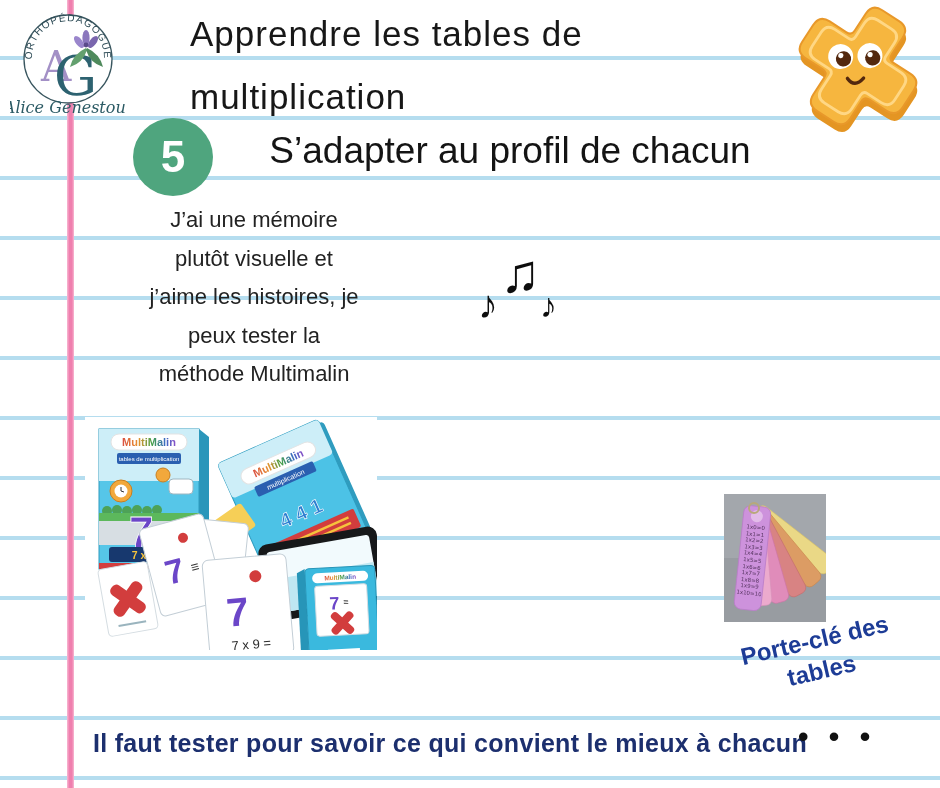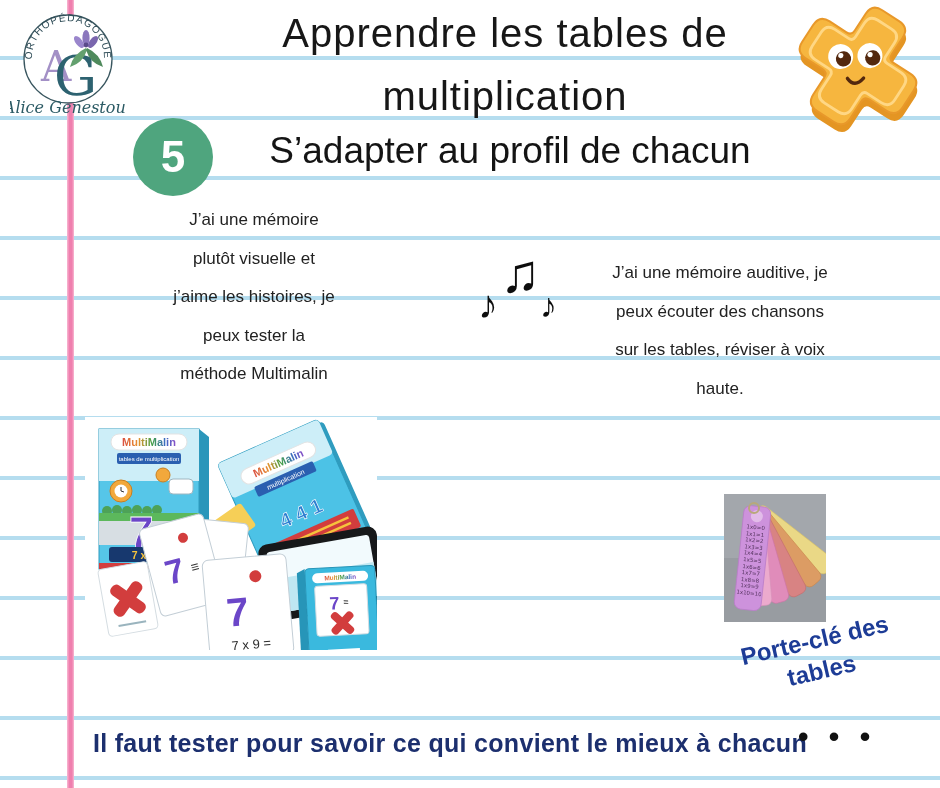--- a/index.html
+++ b/index.html
@@ -12,35 +12,35 @@
     font-family:"Liberation Sans", sans-serif;
     color:#1c1c1c;
   }
   .margin-line{
     position:absolute;left:67px;top:0;width:7px;height:788px;
     background:linear-gradient(90deg,#f8b8d2 0%,#ef7fae 35%,#ef7fae 70%,#f8b8d2 100%);
   }
   .abs{position:absolute;}
 
   .title{
-    left:190px;top:2px;width:630px;text-align:center;
-    font-size:40px;line-height:63px;color:#171717;letter-spacing:1px;
+    left:190px;top:2px;width:630px;
+    font-size:35px;line-height:63px;color:#171717;letter-spacing:1px;
   }
   .step-circle{
     left:133px;top:118px;width:80px;height:78px;border-radius:50%;
     background:#4fa57e;display:flex;align-items:center;justify-content:center;
     color:#ffffff;font-size:44px;font-weight:bold;
   }
   .heading{
     left:230px;top:130px;width:560px;text-align:center;
     font-size:37px;color:#141414;
     text-decoration-thickness:3px;text-underline-offset:7px;
   }
   .para{
-    font-size:17px;line-height:38.5px;text-align:center;white-space:pre-line;color:#222222;
+    font-size:22px;line-height:38.5px;text-align:center;white-space:pre-line;color:#222222;
   }
   .para-visual{left:95px;top:201px;width:318px;}
   .para-auditory{left:535px;top:254px;width:370px;}
   .para-dyscalculia{left:368px;top:449px;width:380px;}
 
   .music{left:478px;top:254px;width:96px;height:86px;color:#0d0d0d;}
   .music span{position:absolute;line-height:1;}
   .music .m1{left:0px;top:30px;font-size:40px;}
   .music .m2{left:22px;top:-8px;font-size:54px;}
   .music .m3{left:62px;top:34px;font-size:34px;}
@@ -131,24 +131,20 @@
 plutôt visuelle et
 j’aime les histoires, je
 peux tester la
 méthode Multimalin</div>
 
   <div class="music abs">
     <span class="m1">♪</span>
     <span class="m2">♫</span>
     <span class="m3">♪</span>
   </div>
-  <div class="para para-auditory abs">J’ai une mémoire auditive, je
-peux écouter des chansons
-sur les tables, réviser à voix
-haute.</div>
 
   <div class="product-photo abs">
     <svg width="292" height="233" viewBox="0 0 292 233">
       <defs>
         <linearGradient id="rainbow" x1="0" y1="0" x2="1" y2="0">
           <stop offset="0" stop-color="#d94f43"></stop>
             <stop offset="0.3" stop-color="#e8922d"></stop>
           <stop offset="0.55" stop-color="#43a047"></stop>
             <stop offset="0.8" stop-color="#3a6bc4"></stop>
           <stop offset="1" stop-color="#8e4fc8"></stop>

